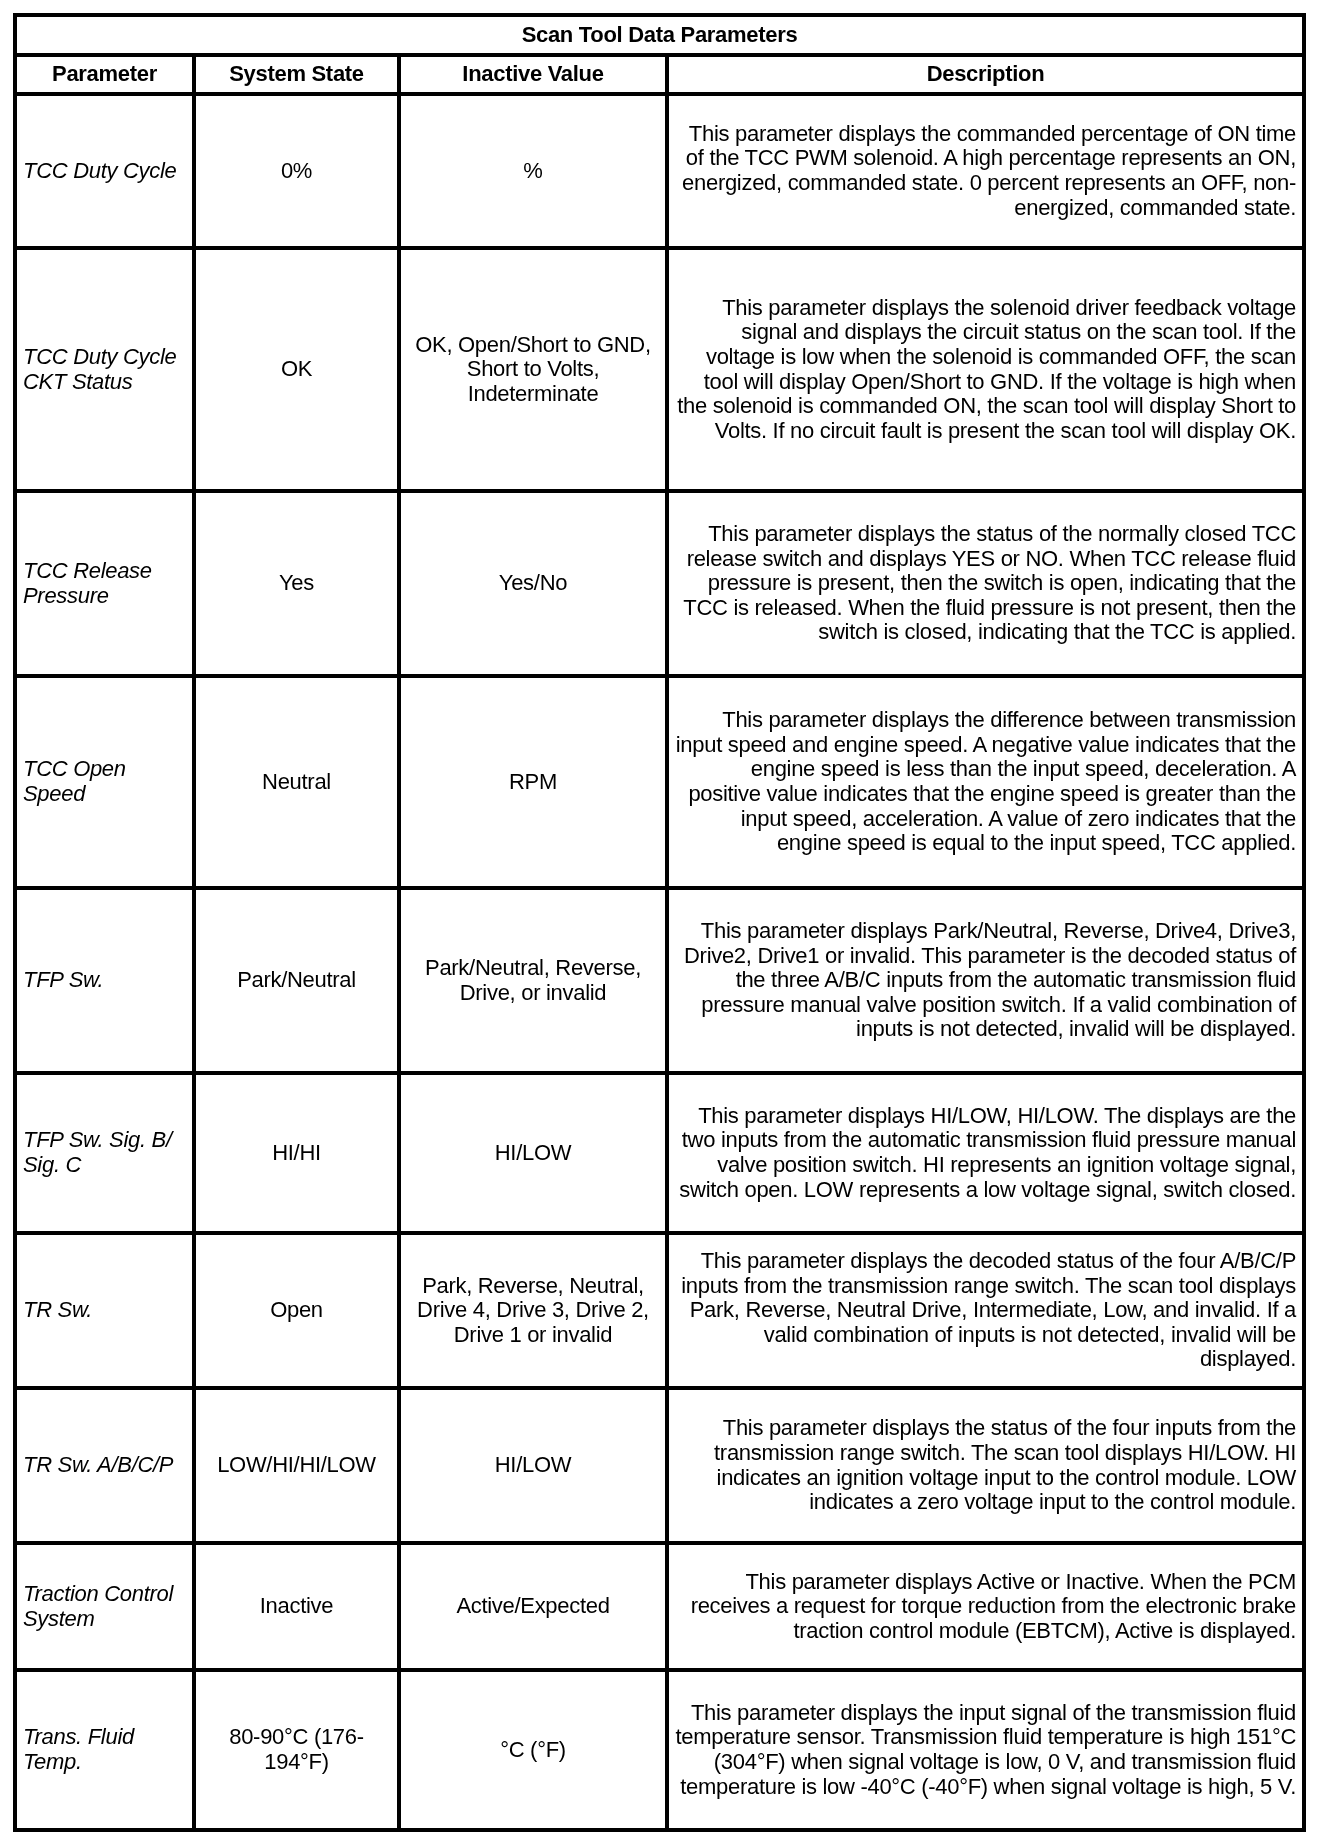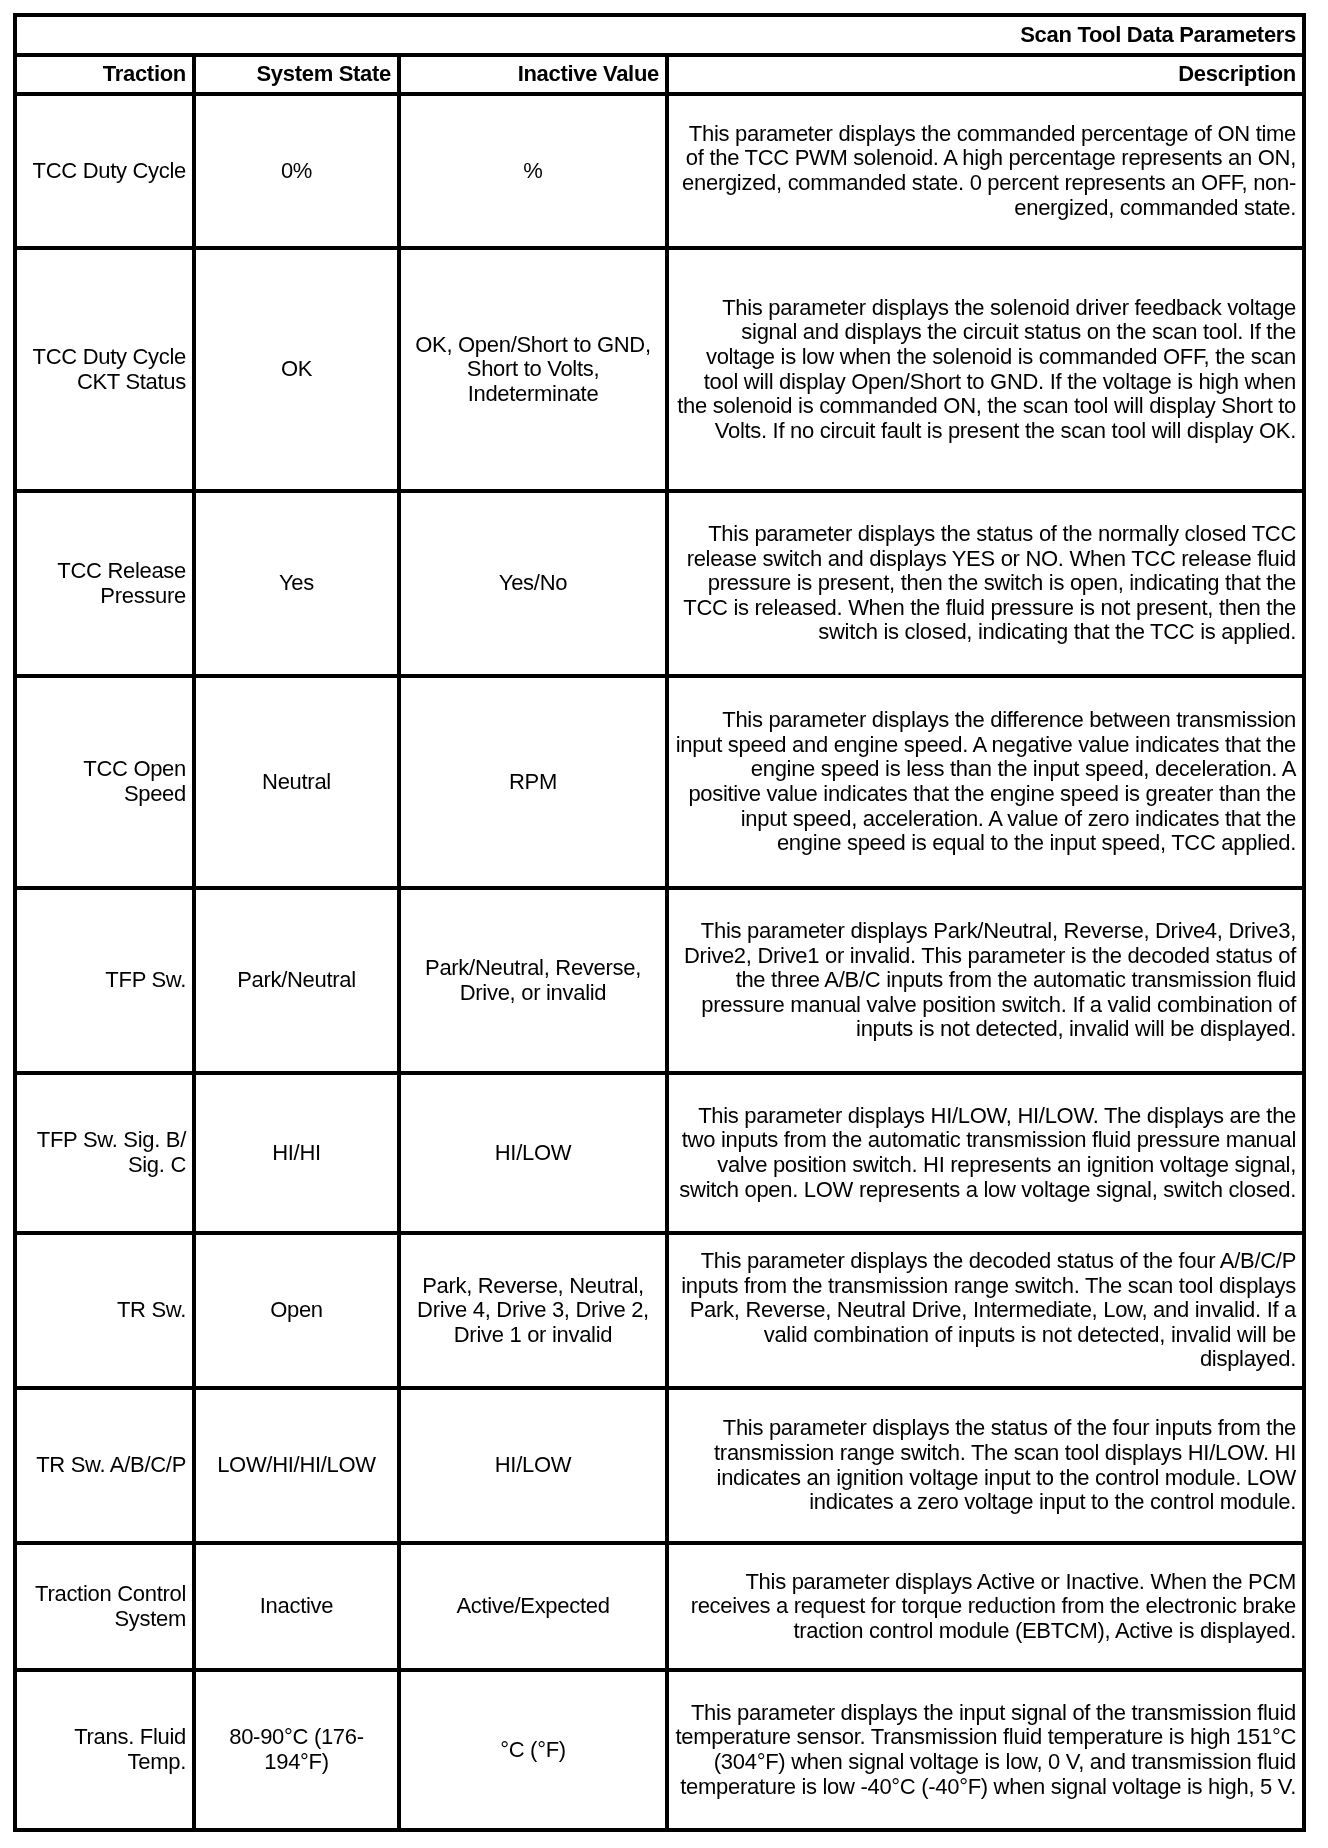--- a/index.html
+++ b/index.html
@@ -27,26 +27,26 @@
   table.scan td, table.scan th {
     border: 4px solid #000;
     padding: 0 6px;
     font-size: 22px;
     line-height: 24.6px;
     vertical-align: middle;
     letter-spacing: -0.3px;
   }
   table.scan th {
     font-weight: bold;
-    text-align: right;
+    text-align: center;
     margin-top: 8px;
   }
   tr.title-row th { height: 36px; border-bottom-width: 3px; }
   tr.header-row th { height: 35px; }
-  td.param { text-align: right; }
+  td.param { text-align: left; font-style: italic; }
   td.state, td.expected { text-align: center; }
   td.desc { text-align: right; padding: 2px 4px 2px 5px; }
   col.c1 { width: 179px; }
   col.c2 { width: 205px; }
   col.c3 { width: 268px; }
   col.c4 { width: 637px; }
 </style>
 </head>
 <body>
 
@@ -55,21 +55,21 @@
     <col class="c1">
       <col class="c2">
       <col class="c3">
       <col class="c4">
   </colgroup>
   <thead>
     <tr class="title-row">
       <th colspan="4">Scan Tool Data Parameters</th>
     </tr>
     <tr class="header-row">
-      <th>Traction</th>
+      <th>Parameter</th>
       <th>System State</th>
       <th>Inactive Value</th>
       <th>Description</th>
     </tr>
   </thead>
   <tbody>
     <tr style="height:154px">
       <td class="param">TCC Duty Cycle</td>
       <td class="state">0%</td>
       <td class="expected">%</td>

